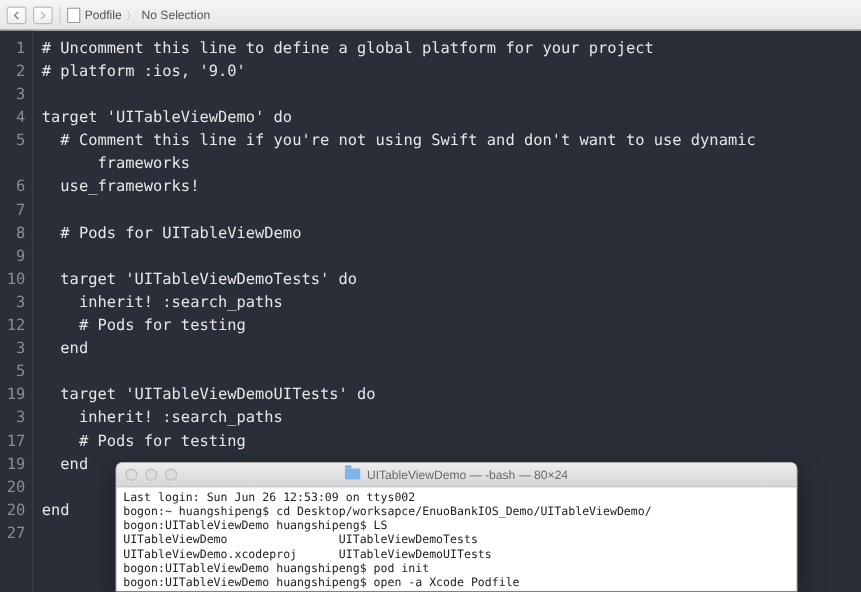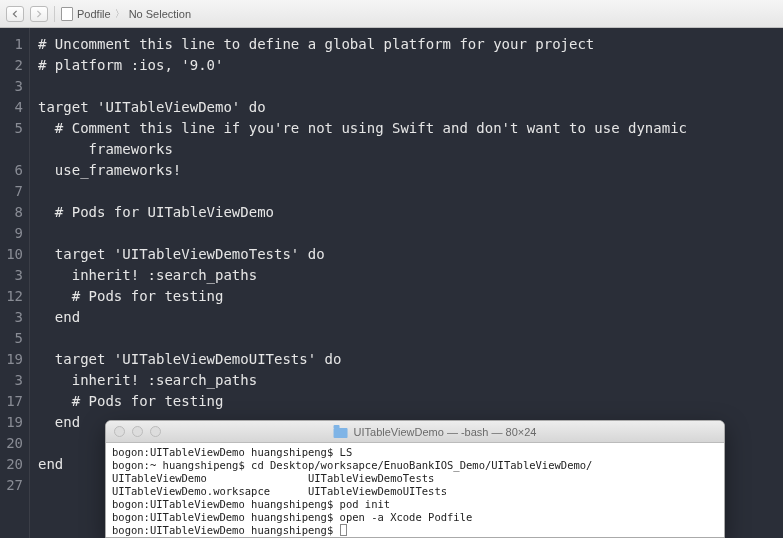--- a/index.html
+++ b/index.html
@@ -12,21 +12,21 @@
 .chev { color:#999; font-size:10px; }
 .editor { display:flex; height:514px; font-family:Menlo,Consolas,monospace; font-size:14px; line-height:21px; }
 .gutter { width:30px; background:#2a2e38; color:#898c95; text-align:right; padding:6px 6px 0 0; border-right:1px solid #3b3e47; user-select:none; }
 .gutter div { height:21px; }
 .code { flex:1; padding:6px 0 0 8px; color:#e6e6e6; white-space:pre; overflow:hidden; }
 .ln { height:21px; }
 .term { position:absolute; left:105px; top:420px; width:620px; height:118px; border:1px solid #aaa; border-radius:6px 6px 0 0; box-shadow:0 8px 24px rgba(0,0,0,.4); background:#fff; overflow:hidden; }
 .term-title { height:22px; background:linear-gradient(#ededed,#d6d6d6); border-bottom:1px solid #bbb; display:flex; align-items:center; padding:0 8px; font-size:11px; color:#6a6a6a; position:relative; }
 .traffic { display:flex; gap:7px; }
 .dot { width:11px; height:11px; border-radius:50%; background:#ddd; border:1px solid #bbb; }
-.term-ttl { position:absolute; left:50%; transform:translateX(-50%); display:flex; align-items:flex-end; gap:6px;margin-left:20px; }
+.term-ttl { position:absolute; left:50%; transform:translateX(-50%); display:flex; align-items:flex-start; gap:6px; }
 .folder-ic { width:14px; height:10px; background:#7fb4e6; border-radius:1px; position:relative; }
 .folder-ic:before { content:''; position:absolute; top:-3px; left:0; width:6px; height:3px; background:#7fb4e6; border-radius:1px 1px 0 0; }
 .term-body { font-family:Menlo,Consolas,monospace; font-size:10.5px; line-height:13px; padding:3px 6px; color:#222; background:#fff; }
 .term-body div { white-space:pre; }
 .cursor { display:inline-block; width:7px; height:12px; border:1px solid #888; vertical-align:text-bottom; }
 </style>
 </head>
 <body>
 
 <div class="toolbar">
@@ -83,21 +83,22 @@
       <span class="dot"></span>
       <span class="dot"></span>
       <span class="dot"></span>
     </div>
     <div class="term-ttl">
       <span class="folder-ic"></span>
       <span>UITableViewDemo — -bash — 80×24</span>
     </div>
   </div>
   <div class="term-body" id="termbody">
+      <div>Last login: Sun Jun 26 12:53:09 on ttys002</div>
+      <div>bogon:~ huangshipeng$ cd Desktop/worksapce/EnuoBankIOS_Demo/UITableViewDemo/</div>
       <div>bogon:UITableViewDemo huangshipeng$ LS</div>
-      <div>bogon:~ huangshipeng$ cd Desktop/worksapce/EnuoBankIOS_Demo/UITableViewDemo/</div>
       <div>UITableViewDemo                UITableViewDemoTests</div>
-      <div>UITableViewDemo.worksapce      UITableViewDemoUITests</div>
+      <div>UITableViewDemo.xcodeproj      UITableViewDemoUITests</div>
       <div>bogon:UITableViewDemo huangshipeng$ pod init</div>
       <div>bogon:UITableViewDemo huangshipeng$ open -a Xcode Podfile</div>
       <div>bogon:UITableViewDemo huangshipeng$ <span class="cursor"></span></div>
     </div>
 </div>
 
 </body></html>

